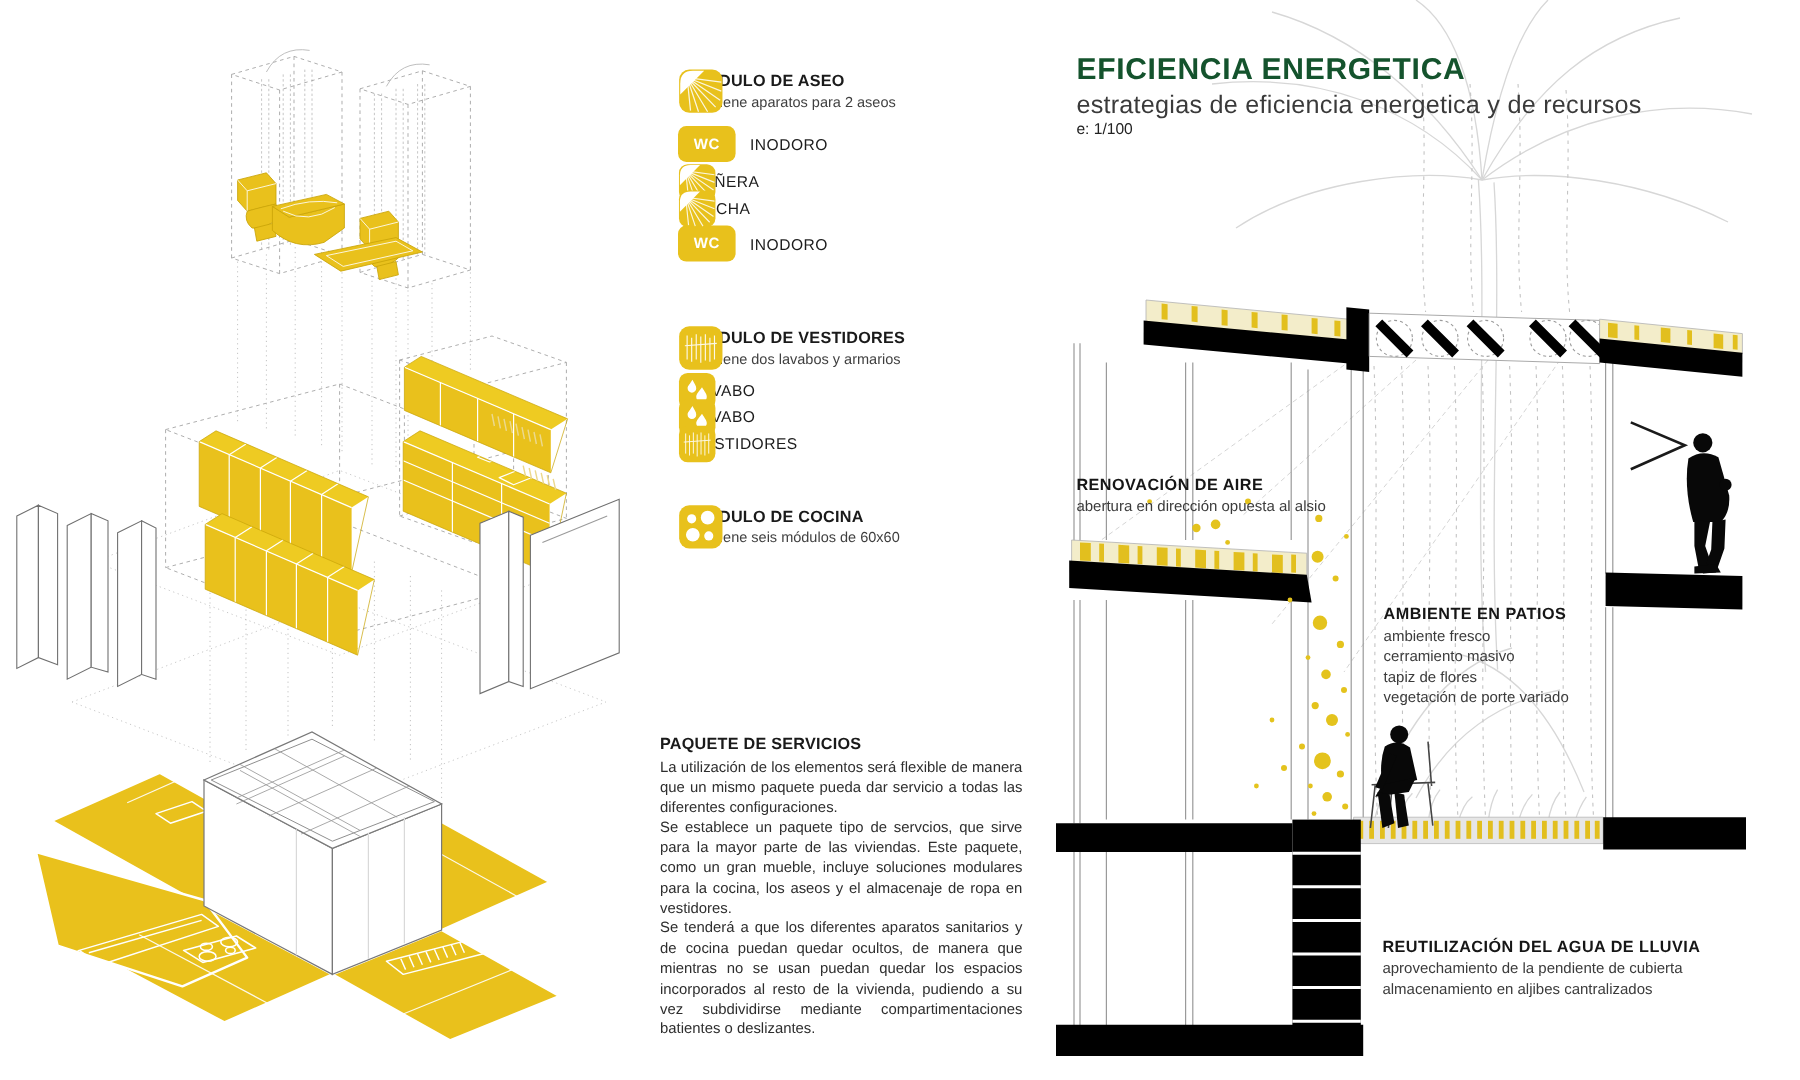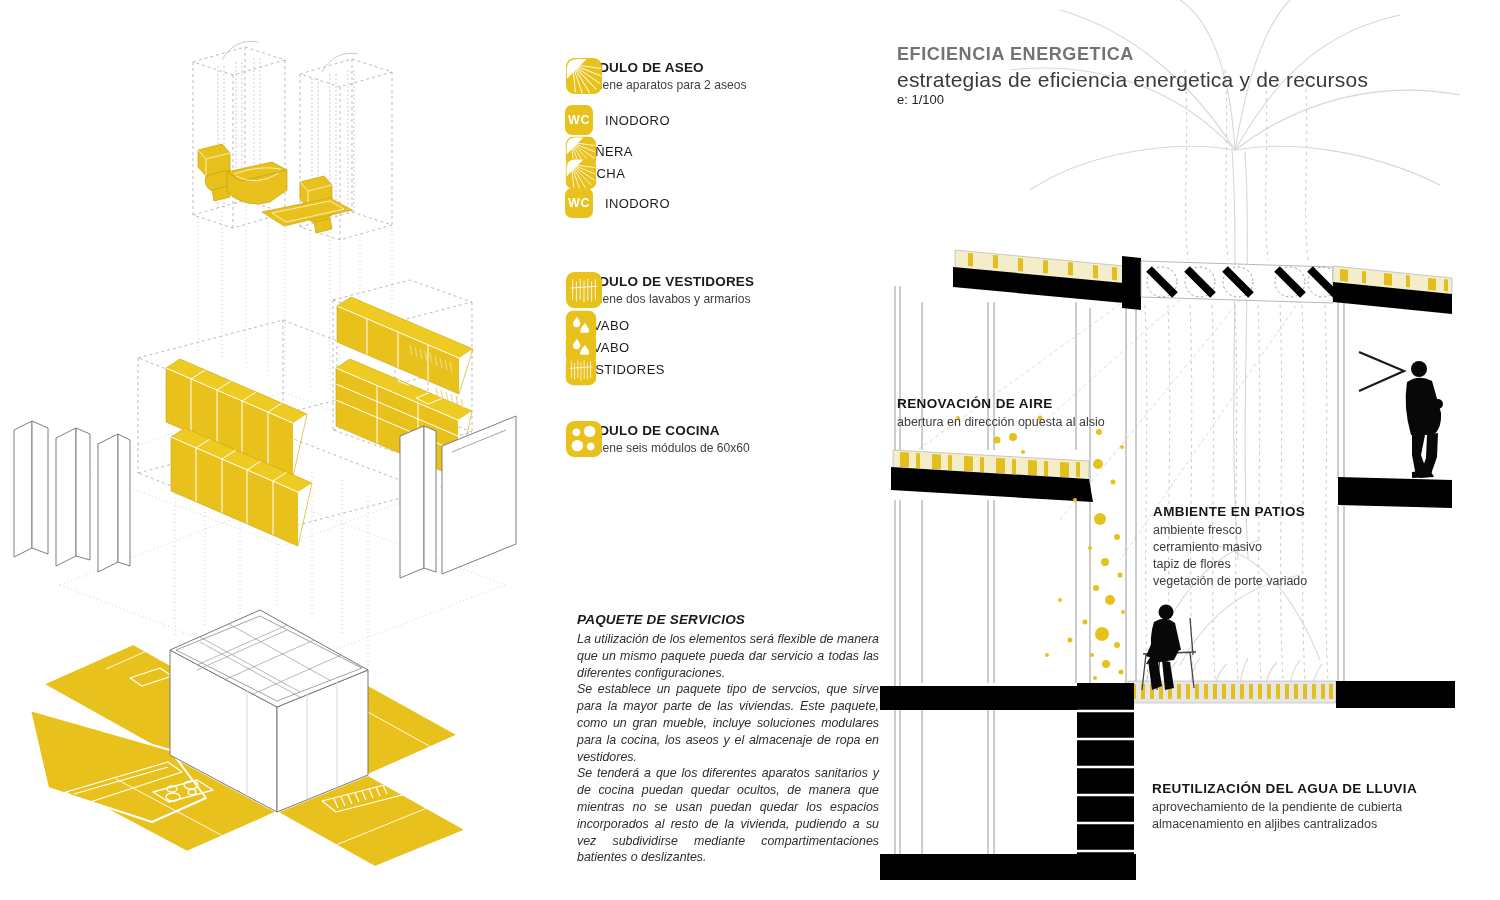--- a/index.html
+++ b/index.html
@@ -6,32 +6,32 @@
   .canvas{position:relative;width:1500px;height:900px;background:#fff;overflow:hidden;
           font-family:"Liberation Sans",sans-serif;color:#1a1a1a;}
   svg{position:absolute;display:block;}
   
   .legend{position:absolute;left:565px;top:60px;width:310px;}
   .lrow{display:flex;align-items:center;}
   .lrow .txt{margin-left:12px;}
   .g-title{font-size:13.5px;font-weight:700;letter-spacing:.2px;}
   .g-sub{font-size:12.1px;color:#3f3f3f;margin-top:3px;}
   .i-label{font-size:13px;letter-spacing:.4px;color:#1c1c1c;margin-left:12px;}
-  .icon-wc{width:28px;height:30px;background:#e8c11c;border-radius:7px;display:flex;
+  .icon-wc{width:48px;height:30px;background:#e8c11c;border-radius:7px;display:flex;
            align-items:center;justify-content:center;color:#fff;font-weight:700;
            font-size:12.5px;letter-spacing:.5px;flex:0 0 auto;}
   .mb13{margin-bottom:13px}.mb9{margin-bottom:9px}.mb7{margin-bottom:7px}.mb12{margin-bottom:12px}
   .mt56{margin-top:56px}.mt46{margin-top:46px}
   
-  .services{position:absolute;left:577px;top:612px;width:302px;font-style:italic;}
+  .services{position:absolute;left:550px;top:612px;width:302px;}
   .services h3{margin:0 0 4px 0;font-size:13.5px;font-weight:700;letter-spacing:.2px;}
   .services p{margin:0;font-size:12.4px;line-height:16.8px;color:#2e2e2e;text-align:justify;}
   
   .e-head{position:absolute;left:897px;top:44px;}
-  .e-title{font-size:18px;font-weight:700;letter-spacing:.6px;color:#737373;}
+  .e-title{font-size:25px;font-weight:700;letter-spacing:.6px;color:#14532d;}
   .e-sub{font-size:21px;font-weight:400;color:#3a3a3a;margin-top:3px;letter-spacing:.2px;}
   .e-scale{font-size:13px;color:#222;margin-top:0;}
   
   .anno{position:absolute;white-space:nowrap;}
   .anno h4{margin:0 0 3px 0;font-size:13.5px;font-weight:700;letter-spacing:.4px;color:#161616;}
   .anno div{font-size:12.5px;line-height:17px;color:#3b3b3b;}
 </style>
 </head>
 <body>
 

